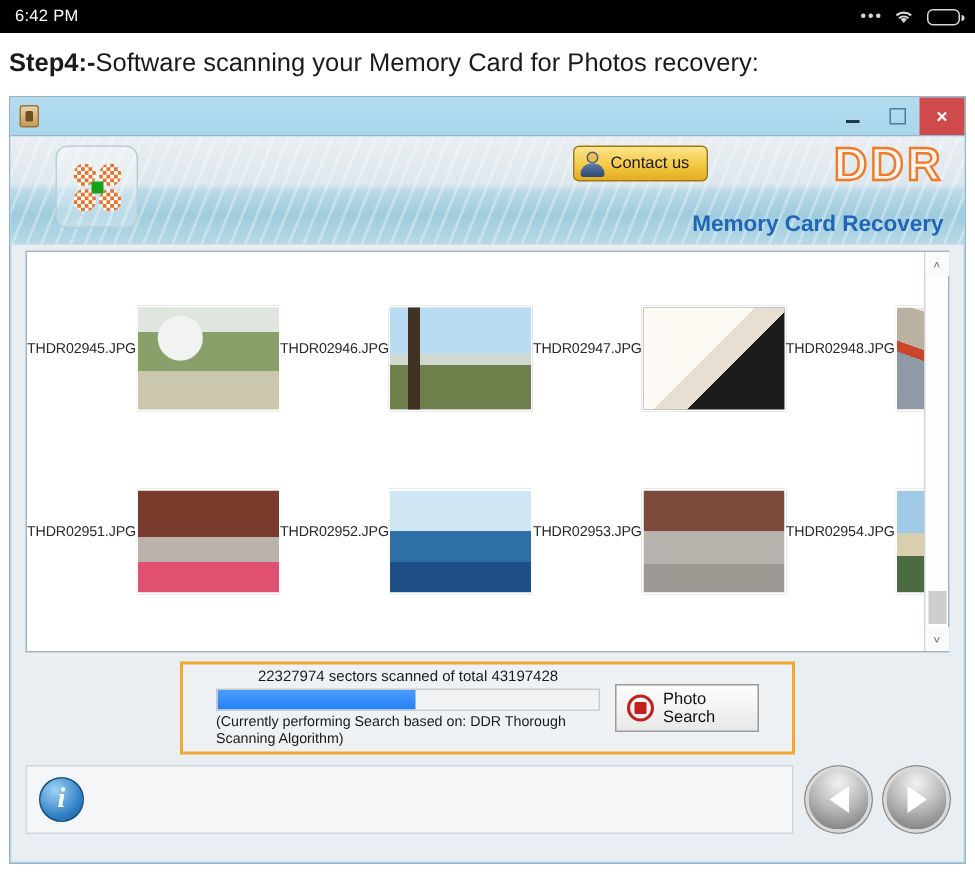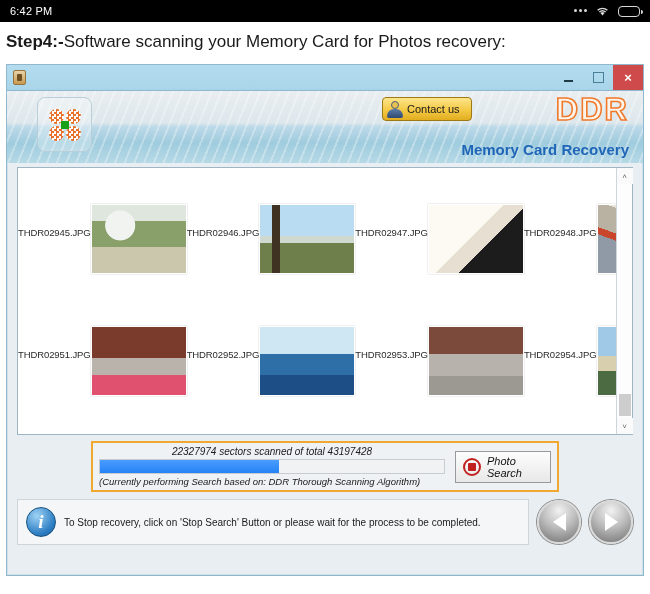--- a/index.html
+++ b/index.html
@@ -192,23 +192,22 @@
   }
   .sc-track { flex: 1; width: 16px; position: relative; }
   .sc-thumb { position: absolute; bottom: 2px; left: 2px; width: 12px; height: 22px; background: #cdcdcd; }
 
   
   .progress-wrap {
     margin: 6px 0 0 0; display: flex; justify-content: center;
   }
   .progress-box {
     border: 2px solid #f0a830; background: #eef2f4;
-    padding: 3px 6px; display: flex; align-items: center; gap: 10px;
-    width: 468px;
-    font-style: italic;
+    padding: 3px 22px; display: flex; align-items: center; gap: 10px;
+    width: 410px;
   }
   .prog-left { flex: 1; }
   .prog-title { font-size: 10px; color: #1a1a1a; text-align: center; }
   .prog-bar {
     height: 15px; background: #f1f2f3; border: 1px solid #c8ccd0; margin: 2px 0;
     position: relative; overflow: hidden;
   }
   .prog-fill { height: 100%; background: linear-gradient(#4a9cff, #2583f5); }
   .prog-sub { font-size: 9.5px; color: #1a1a1a; }
   .stop-btn {
@@ -402,21 +401,20 @@
               <i></i>
             </span>
           <span>Photo Search</span>
         </div>
       </div>
     </div>
 
     <div class="footer">
       <div class="footer-msg">
         <span class="info-icon">i</span>
-        <span class="footer-text">To Stop recovery, click on 'Stop Search' Button or please wait for the process to be completed.</span>
       </div>
       <div class="nav-btn">
         <span class="tri tri-l"></span>
       </div>
       <div class="nav-btn">
         <span class="tri tri-r"></span>
       </div>
     </div>
 
   </div>

